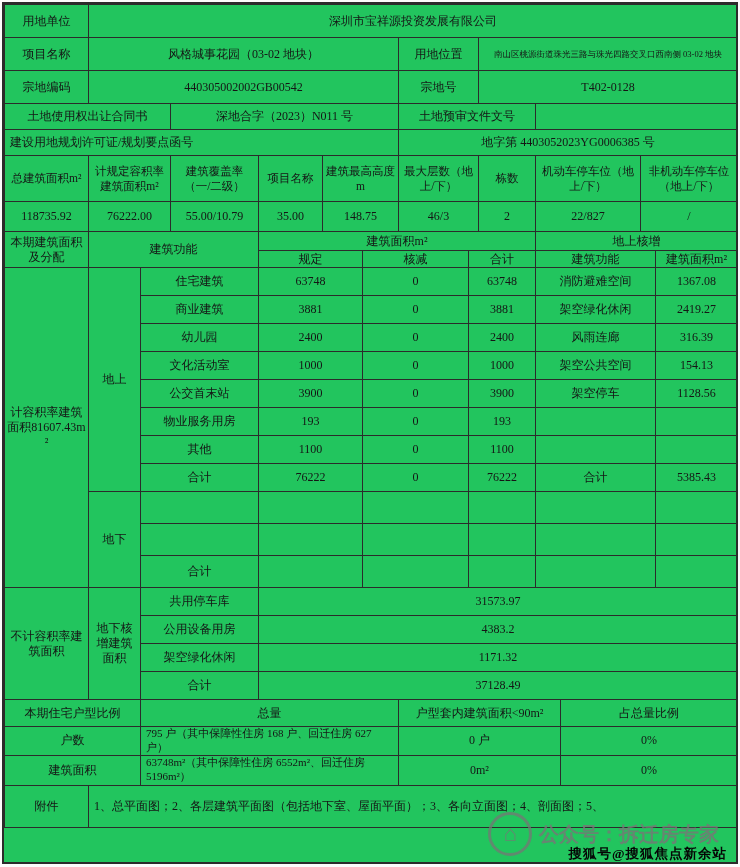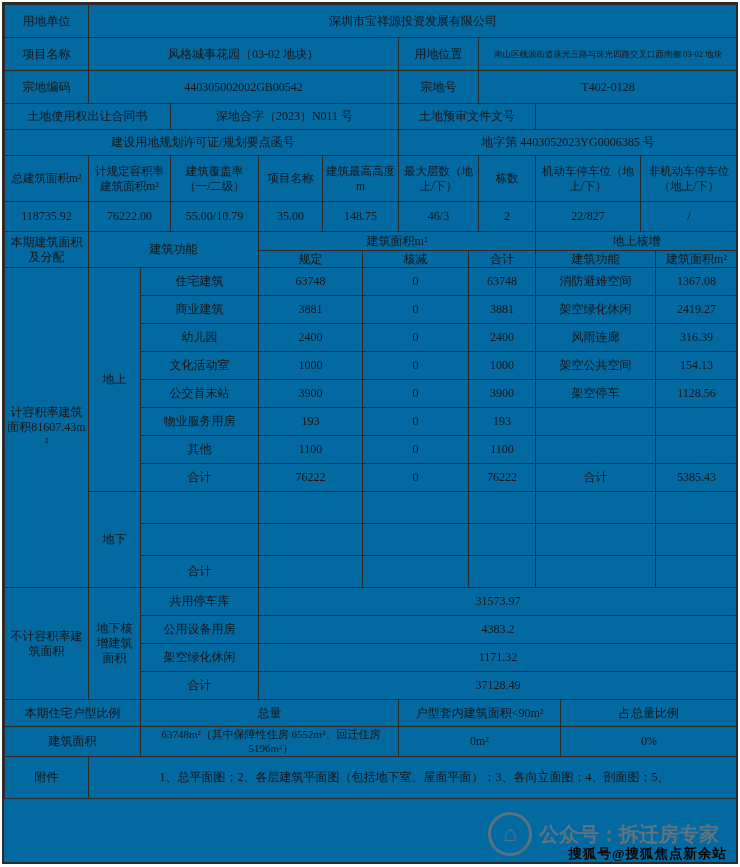--- a/index.html
+++ b/index.html
@@ -1,23 +1,23 @@
 <!DOCTYPE html>
 <html><head>
 <meta charset="utf-8">
 <style>
   * { box-sizing: border-box; }
   html,body { margin:0; padding:0; background:#ffffff; }
   body { width:740px; height:867px; font-family:"Liberation Serif","DejaVu Serif",serif; color:#151515; }
   .doc { position:relative; width:740px; height:867px; background:#fcfcfc; overflow:hidden; }
-  .frame { position:absolute; left:2px; top:2px; width:736px; height:862px; border:2px solid #2b2b2b; overflow:hidden; background:#0369a1; }
+  .frame { position:absolute; left:2px; top:2px; width:736px; height:862px; border:2px solid #2b2b2b; overflow:hidden; background:#22c55e; }
   table { border-collapse:collapse; table-layout:fixed; width:733px; }
   table + table { margin-top:-1px; }
   td { border:1px solid #2b2b2b; text-align:center; vertical-align:middle; padding:0 2px; font-size:12px; line-height:1.25; overflow:hidden; word-break:break-word; }
-  .left  { text-align:center; padding-left:5px;margin-left:19px; }
+  .left  { text-align:left; padding-left:5px;margin-left:19px; }
   .small { font-size:8.5px; padding:0 11px; }
   .f11   { font-size:11px; }
   .hdr   { font-size:11.5px; }
   .breakall { word-break:break-all; }
   .h33{height:33px} .h26{height:26px} .h52{height:52px} .h46{height:46px} .h30{height:30px}
   .h19{height:19px} .h17{height:17px} .h28{height:28px} .h32{height:32px}
   .h27{height:27px} .h25{height:42px}
   .sohu { position:absolute; right:13px; bottom:4px; font-size:13.5px; font-weight:bold; color:#050505; letter-spacing:1px; z-index:30; white-space:nowrap; }
   .gzh  { position:absolute; left:488px; top:812px; display:flex; align-items:center; gap:7px; z-index:20;
           color:rgba(118,118,118,0.82); font-size:20px; font-weight:bold; white-space:nowrap; }
@@ -249,20 +249,26 @@
           <col style="width:162px">
           <col style="width:177px">
       </colgroup>
       <tbody>
           <tr class="h27">
         <td>本期住宅户型比例</td>
         <td>总量</td>
         <td>户型套内建筑面积&lt;90m²</td>
         <td>占总量比例</td>
       </tr>
+      <tr class="h26">
+        <td>户数</td>
+        <td class="left f11">795 户（其中保障性住房 168 户、回迁住房 627 户）</td>
+        <td>0 户</td>
+        <td>0%</td>
+      </tr>
       <tr class="h30">
         <td>建筑面积</td>
         <td class="left f11">63748m²（其中保障性住房 6552m²、回迁住房 5196m²）</td>
         <td>0m²</td>
         <td>0%</td>
       </tr>
     </tbody>
       </table>
 
     <table>

